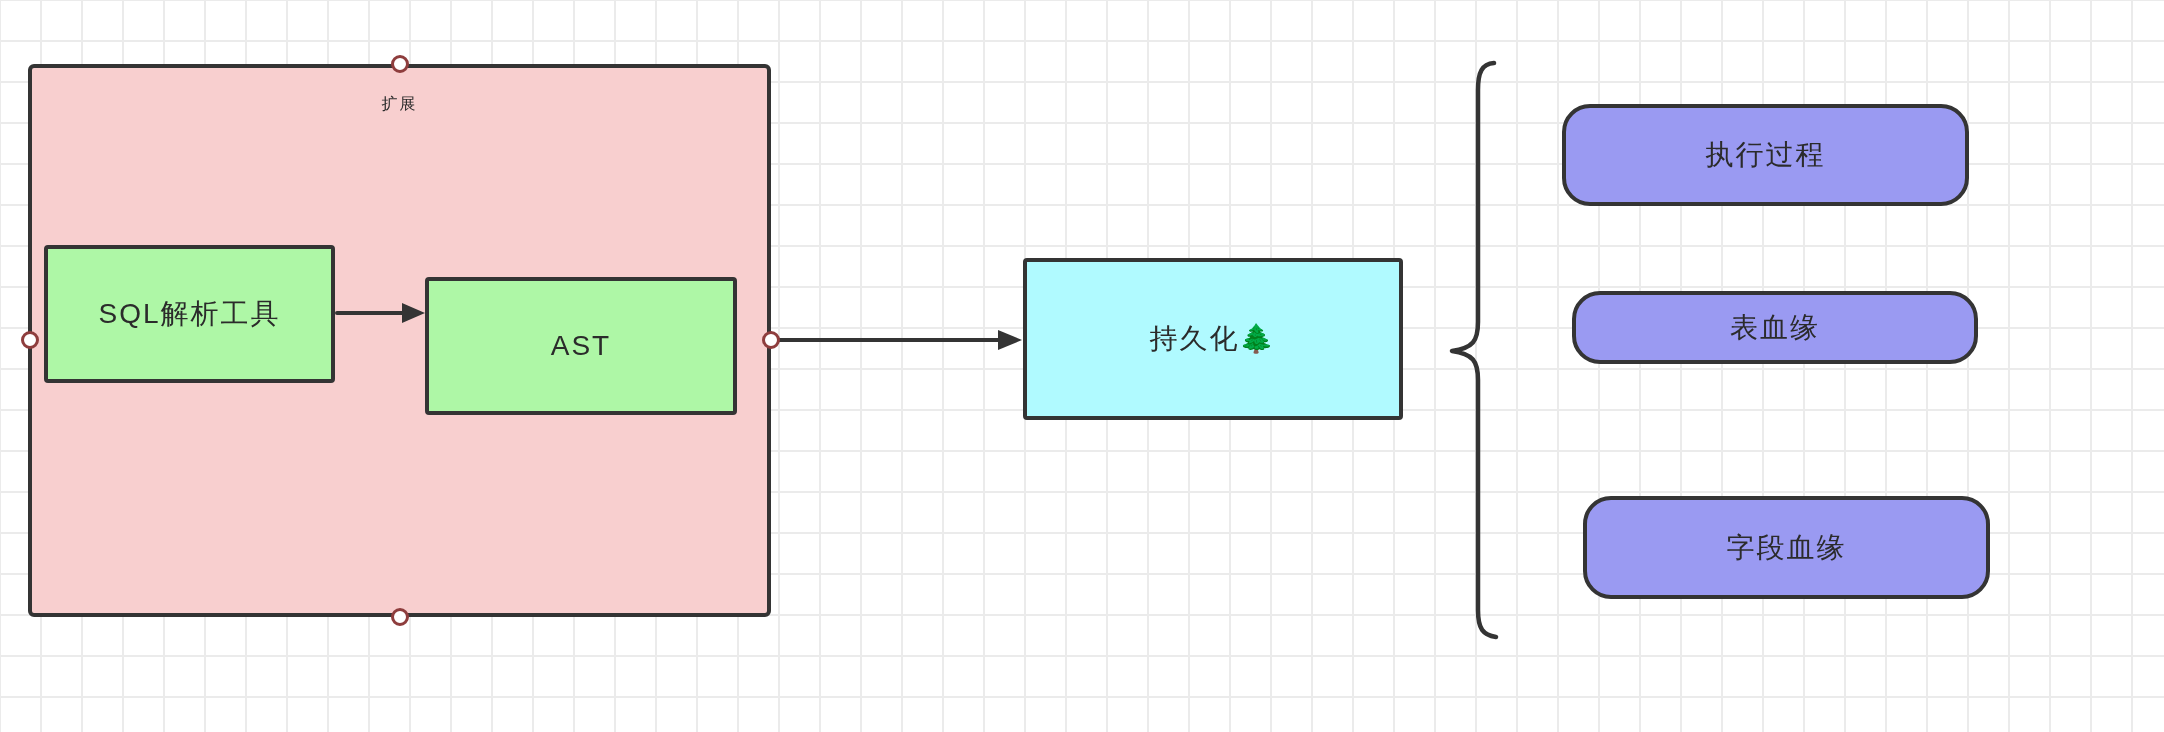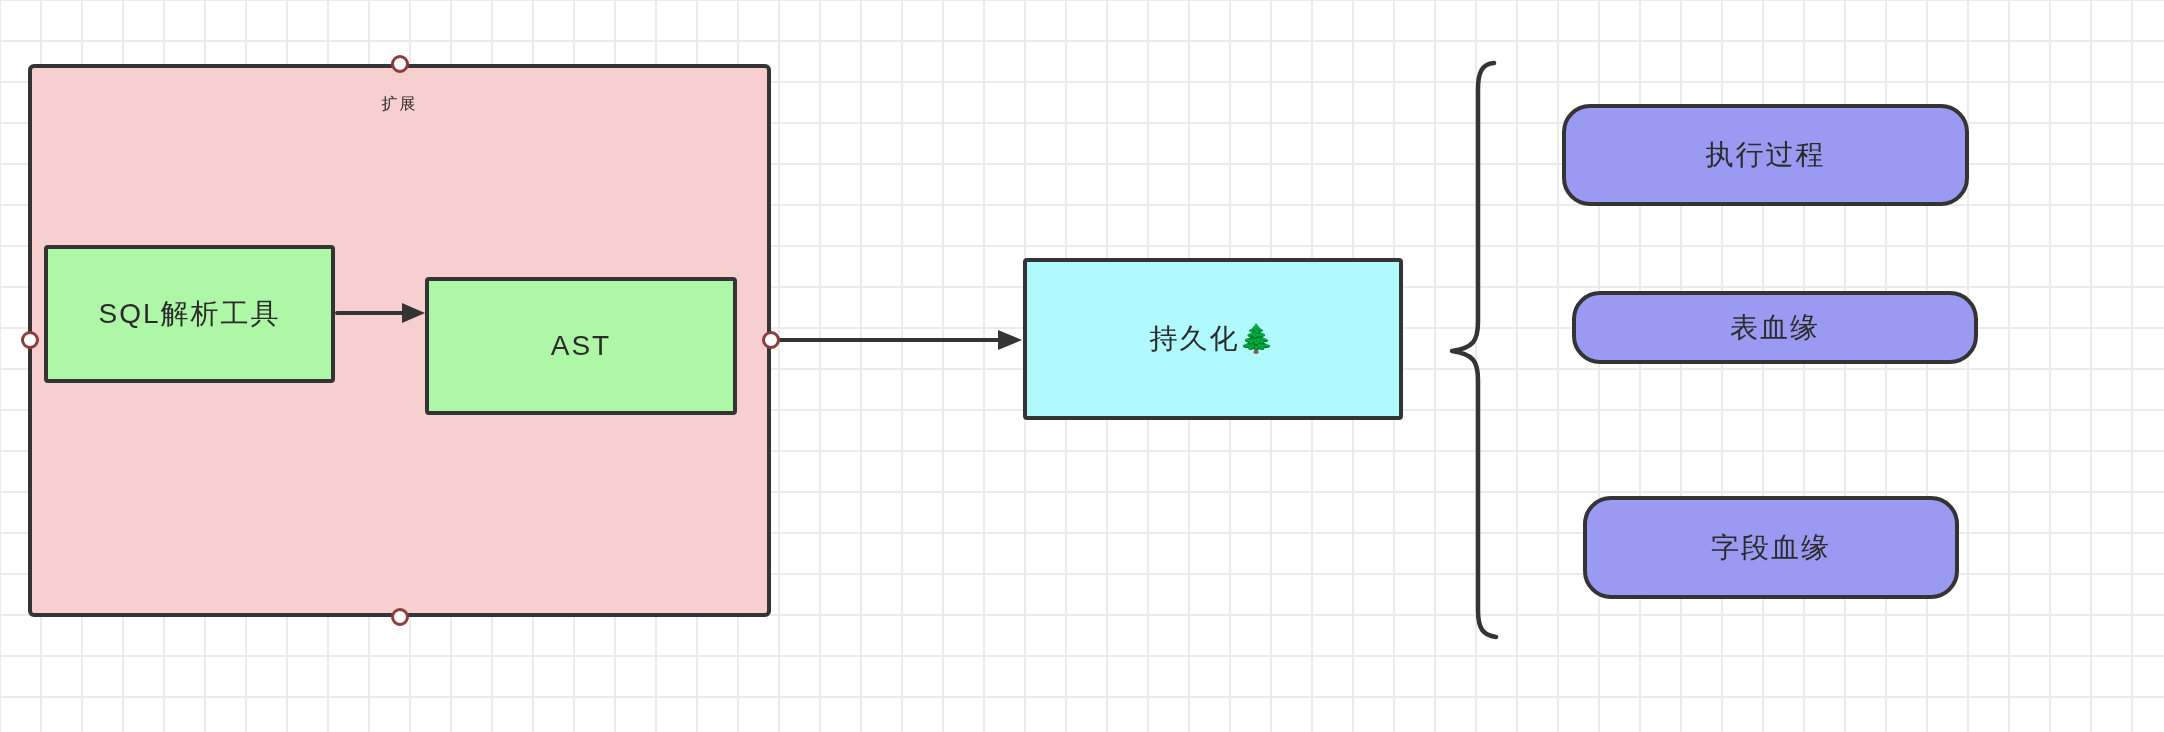--- a/index.html
+++ b/index.html
@@ -55,21 +55,21 @@
   }
   .node--green  { background: var(--node-green,  #aef7a6); }
   .node--cyan   { background: var(--node-cyan,   #b0faff); }
   .node--purple { background: var(--node-purple, #9a9af2); border-radius: 28px; }
 
   #node-sql     { left: 44px;   top: 245px; width: 291px; height: 138px; }
   #node-ast     { left: 425px;  top: 245px; width: 312px; height: 138px; margin-top: 32px; }
   #node-persist { left: 1023px; top: 258px; width: 380px; height: 162px; justify-content: center; }
   #node-exec    { left: 1562px; top: 104px; width: 407px; height: 102px; }
   #node-table   { left: 1572px; top: 291px; width: 406px; height: 73px; }
-  #node-field   { left: 1583px; top: 496px; width: 376px; height: 103px; }
+  #node-field   { left: 1583px; top: 496px; width: 407px; height: 103px; }
 
   
   #overlay {
     position: absolute;
     left: 0; top: 0;
     width: 2164px; height: 732px;
   }
   .edge-line { stroke: var(--stroke, #343434); stroke-width: 4; stroke-linecap: round; }
   .edge-head { fill: var(--stroke, #343434); stroke: none; }
   .brace {

